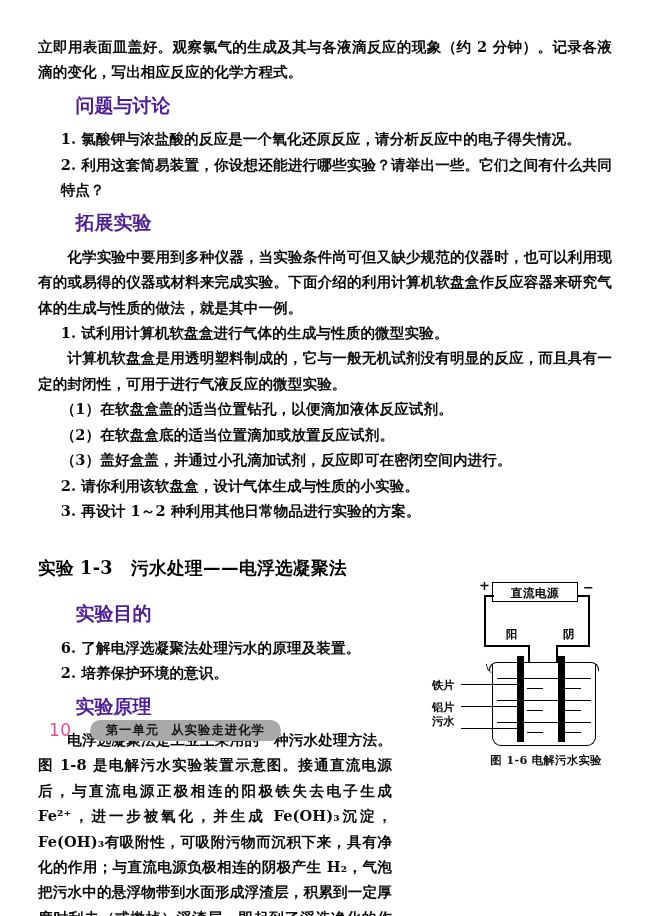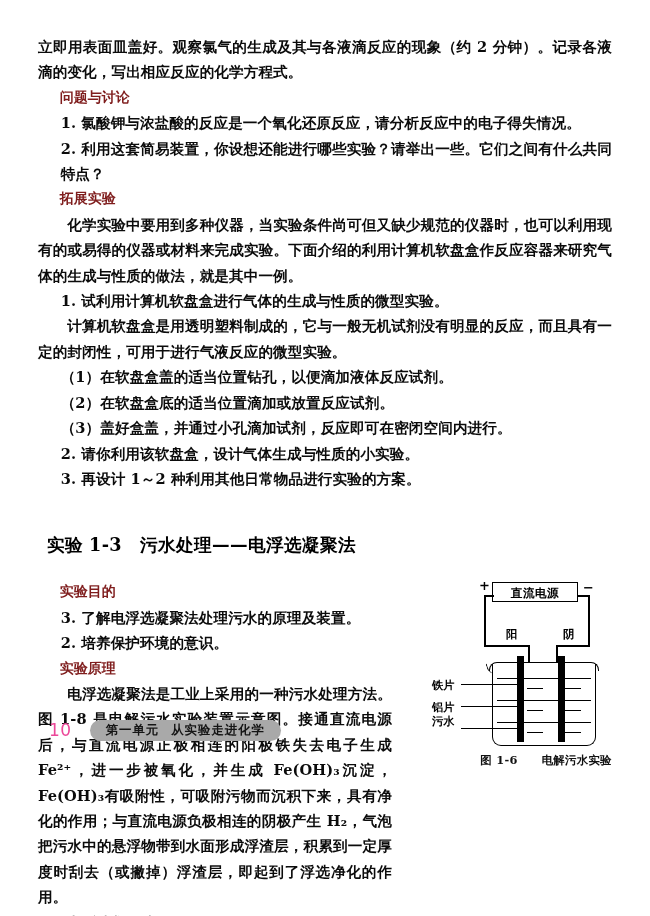--- a/index.html
+++ b/index.html
@@ -39,30 +39,30 @@
     letter-spacing: 0.1px;
     text-align: justify;
     font-weight: 700;
     color: #0b0b0b;
   }
 
   .para.indent { text-indent: 2em; }
   .para.list   { padding-left: 1.55em; }
 
   .subhead {
+    margin: 8px;
+    font-size: 19px;
+    line-height: 25.4px;
+    font-weight: 700;
+    padding-left: 1.55em;
+    color: #4c1d95;
+  }
+
+  .section-title {
     margin: 0;
-    font-size: 14px;
-    line-height: 25.4px;
-    font-weight: 700;
-    padding-left: 1.55em;
-    color: #7f1d1d;
-  }
-
-  .section-title {
-    margin: 9px;
     font-weight: 700;
     font-size: 17.6px;
     line-height: 30px;
     letter-spacing: 0.4px;
     color: #000;
   }
   .section-title .num {
     font-family: "DejaVu Serif", "Liberation Serif", serif;
     padding: 0 4px 0 6px;
   }
@@ -95,21 +95,21 @@
   }
   .fig-caption {
     margin-top: 3px;
     text-align: center;
     font-size: 11.4px;
     font-weight: 700;
     letter-spacing: 0.3px;
     color: #111;
     padding-left: 22px;
   }
-  .fig-caption .cap-num { padding-right: 24px; }
+  .fig-caption .cap-num { padding-right: 4px; }
 
   
   .ps-box {
     position: absolute;
     left: 60px;
     top: 10px;
     width: 86px;
     height: 20px;
     border: 1.6px solid #000;
     background: #fff;
@@ -270,21 +270,21 @@
 
     <div class="gap-l"></div>
 
     <h2 class="section-title">
       <span>实验</span><span class="num">1-3</span><span class="tname">污水处理——电浮选凝聚法</span>
     </h2>
 
     <div class="gap-s"></div>
 
     <p class="subhead">实验目的</p>
-    <p class="para list">3. 了解电浮选凝聚法处理污水的原理及装置。</p>
+    <p class="para list">6. 了解电浮选凝聚法处理污水的原理及装置。</p>
     <p class="para list">2. 培养保护环境的意识。</p>
 
     <p class="subhead">实验原理</p>
 
     <div class="principle-wrap">
       <div class="fig-float"></div>
       <p class="para indent">电浮选凝聚法是工业上采用的一种污水处理方法。图 1-8 是电解污水实验装置示意图。接通直流电源后，与直流电源正极相连的阳极铁失去电子生成 Fe²⁺，进一步被氧化，并生成 Fe(OH)₃沉淀，Fe(OH)₃有吸附性，可吸附污物而沉积下来，具有净化的作用；与直流电源负极相连的阴极产生 H₂，气泡把污水中的悬浮物带到水面形成浮渣层，积累到一定厚度时刮去（或撇掉）浮渣层，即起到了浮选净化的作用。</p>
     </div>
 
     <p class="para indent">电浮选凝聚法：</p>

